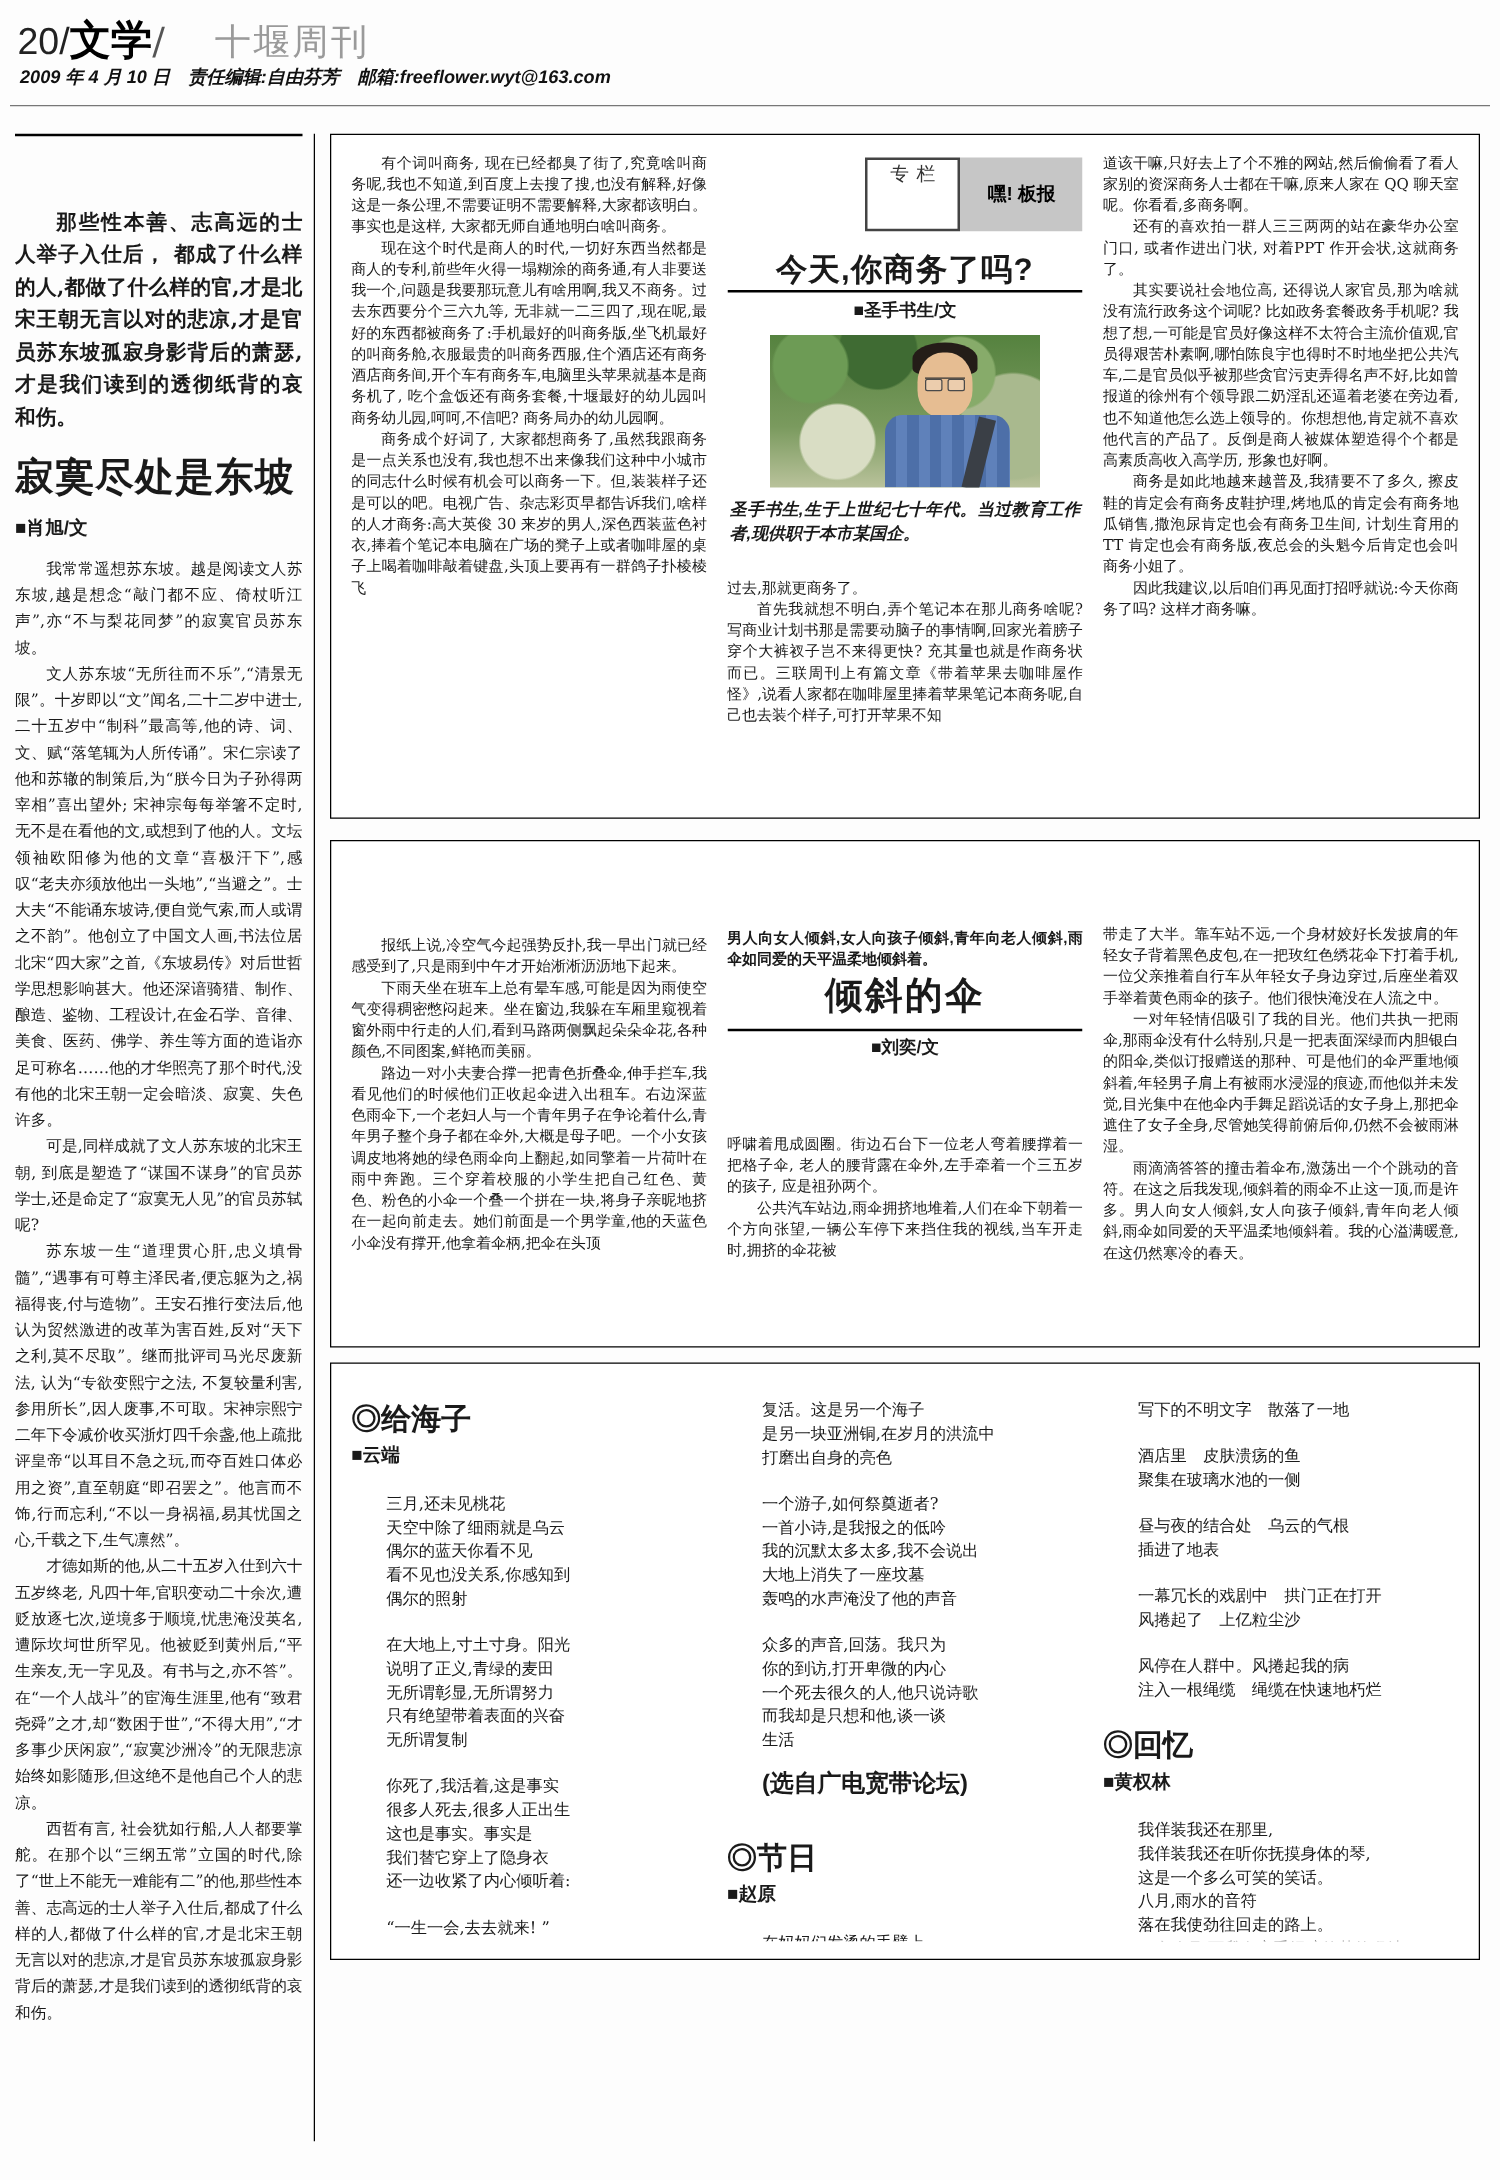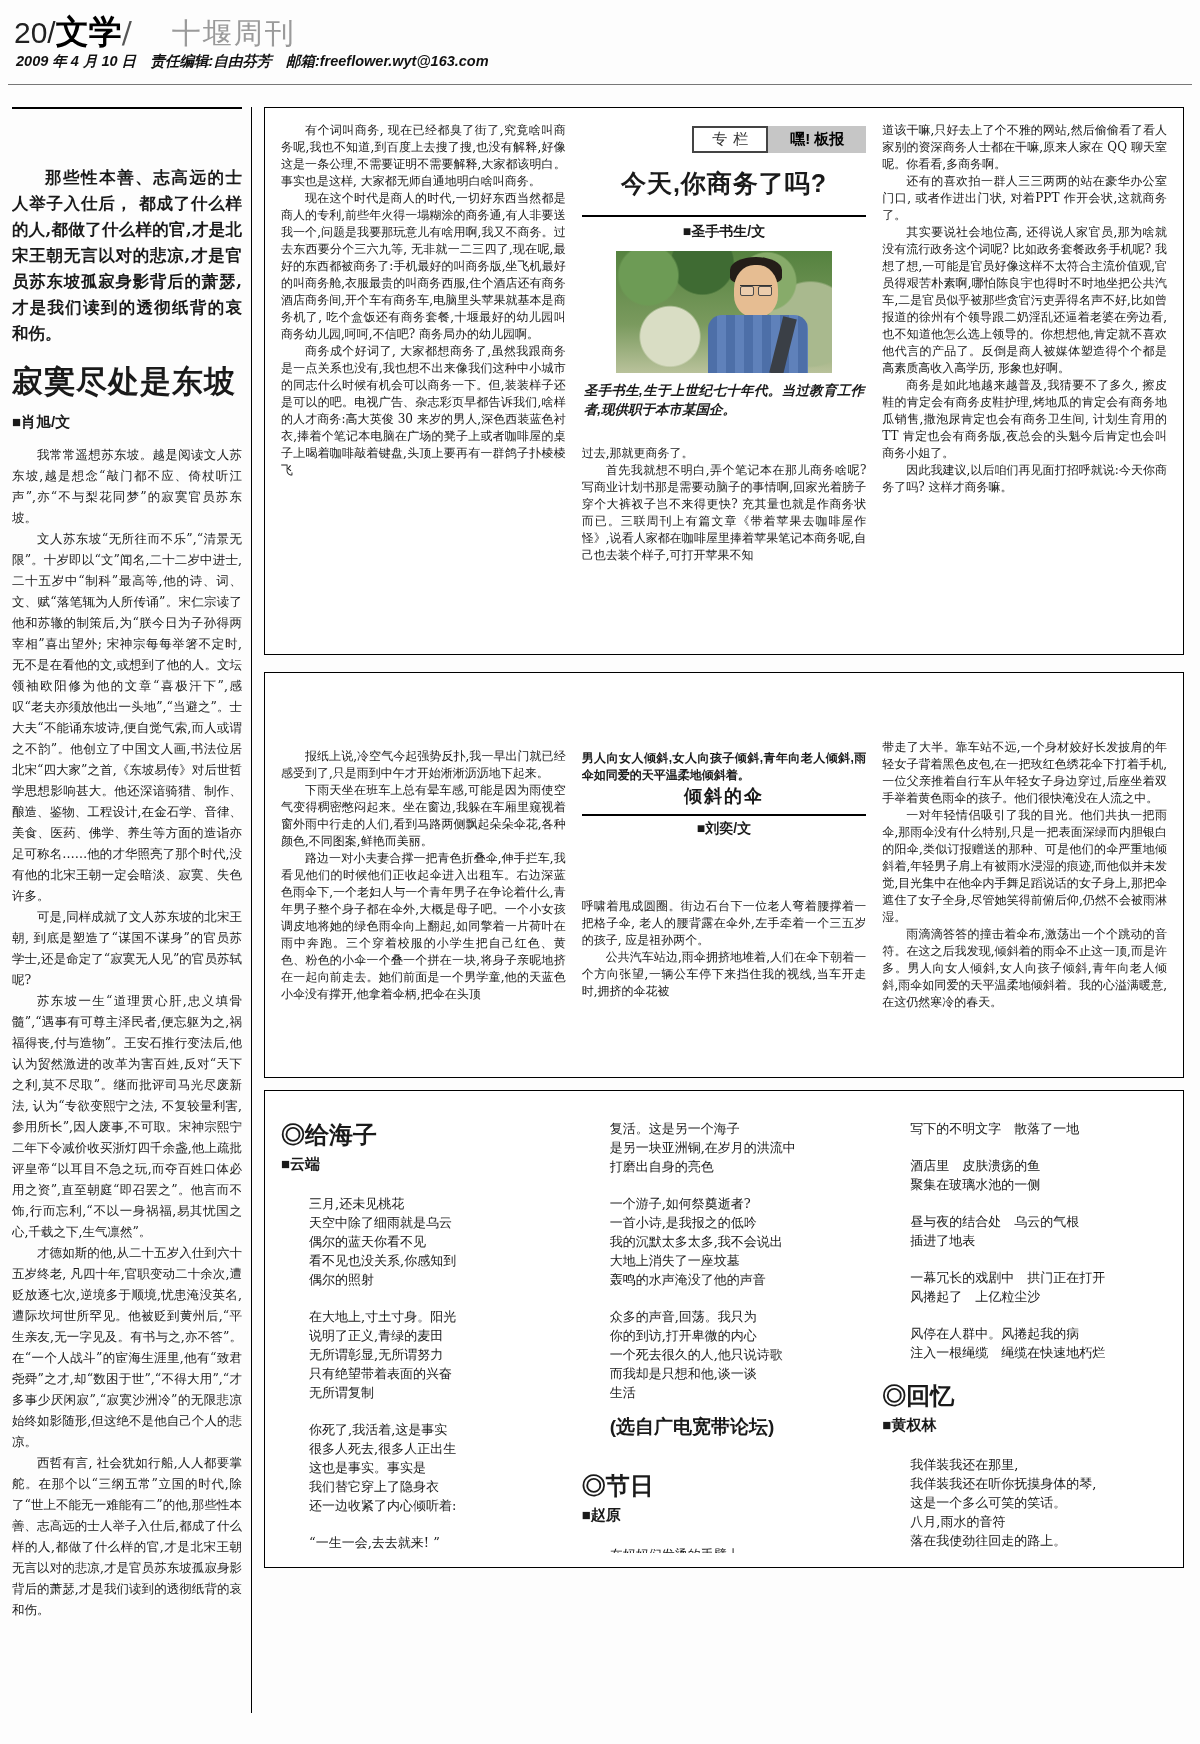--- a/index.html
+++ b/index.html
@@ -30,23 +30,23 @@
   .box2{top:672px;height:406px;align-items:center;}
   .box3{top:1090px;height:478px;}
   .col{width:285px;box-sizing:border-box;overflow:hidden;}
   .col p{font-size:12px;line-height:17px;text-align:justify;text-indent:2em;margin:0;}
   .col p.noindent{text-indent:0;}
   
   .tagrow{display:flex;justify-content:flex-end;gap:0;margin:4px 0 14px 0;}
   .tag-col{font-family:"Liberation Sans",sans-serif;border:2px solid #444;color:#333;
            font-size:15px;letter-spacing:6px;padding:2px 12px 2px 18px;}
   .tag-board{font-family:"Liberation Sans",sans-serif;background:#c6c6c6;color:#000;font-weight:bold;
-             font-size:15px;padding:4px 22px;}
+             font-size:15px;padding:20px 22px;}
   .a-title{font-family:"Liberation Sans",sans-serif;font-size:25px;font-weight:bold;text-align:center;
-           border-bottom:2px solid #000;padding-bottom:15px;margin:0 0 6px 0;letter-spacing:1px;}
+           border-bottom:2px solid #000;padding-bottom:0;margin:0 0 6px 0;letter-spacing:1px;}
   .a-byline{font-family:"Liberation Sans",sans-serif;font-size:14px;font-weight:bold;text-align:center;margin:4px 0 10px 0;}
   
   .photo{position:relative;width:216px;height:122px;margin:0 auto;overflow:hidden;
          background:
           radial-gradient(circle at 15% 20%, #6d9b55 0 14%, transparent 15%),
           radial-gradient(circle at 40% 10%, #3f6b33 0 18%, transparent 19%),
           radial-gradient(circle at 70% 25%, #87ab6a 0 16%, transparent 17%),
           radial-gradient(circle at 90% 60%, #a9b98e 0 20%, transparent 21%),
           radial-gradient(circle at 25% 70%, #d9ddc4 0 16%, transparent 17%),
           linear-gradient(180deg,#55823f,#7a9a5e 60%,#b9c29b);}
@@ -59,21 +59,21 @@
   .p-shirt{position:absolute;left:92px;top:64px;width:100px;height:58px;border-radius:14px 14px 0 0;
            background:repeating-linear-gradient(90deg,#4d6fa8 0 9px,#5f81ba 9px 18px),
                       repeating-linear-gradient(0deg,rgba(255,255,255,.12) 0 2px,transparent 2px 12px);}
   .p-strap{position:absolute;left:160px;top:66px;width:14px;height:58px;background:#3a3f46;transform:rotate(14deg);}
   .photo-caption{font-family:"Liberation Sans",sans-serif;font-size:13.5px;font-weight:bold;font-style:italic;
                  line-height:19px;text-align:justify;margin:8px 2px 26px 2px;}
   
   .u-intro{font-family:"Liberation Sans",sans-serif;font-size:14px;font-weight:bold;line-height:22px;
            text-align:justify;margin:2px 0 26px 0;}
   .u-titleblock{margin:0 0 60px 0;}
-  .u-title{font-family:"Liberation Sans",sans-serif;font-size:18px;font-weight:bold;text-align:center;
+  .u-title{font-family:"Liberation Sans",sans-serif;font-size:30px;font-weight:bold;text-align:center;
            border-bottom:2px solid #000;padding-bottom:6px;margin:0 0 4px 0;letter-spacing:2px;}
   
   .poem-title{font-family:"Liberation Sans",sans-serif;font-size:24px;font-weight:bold;margin:14px 0 4px 0;}
   .poem-author{font-family:"Liberation Sans",sans-serif;font-size:15px;font-weight:bold;margin:0 0 20px 0;}
   .stanza{font-size:13px;line-height:19px;white-space:pre-line;margin:0 0 18px 28px;}
   .poem-source{font-family:"Liberation Sans",sans-serif;font-size:19px;font-weight:bold;margin:-6px 0 26px 28px;}
   .pt2{margin-top:30px;}
 </style>
 </head>
 <body>

